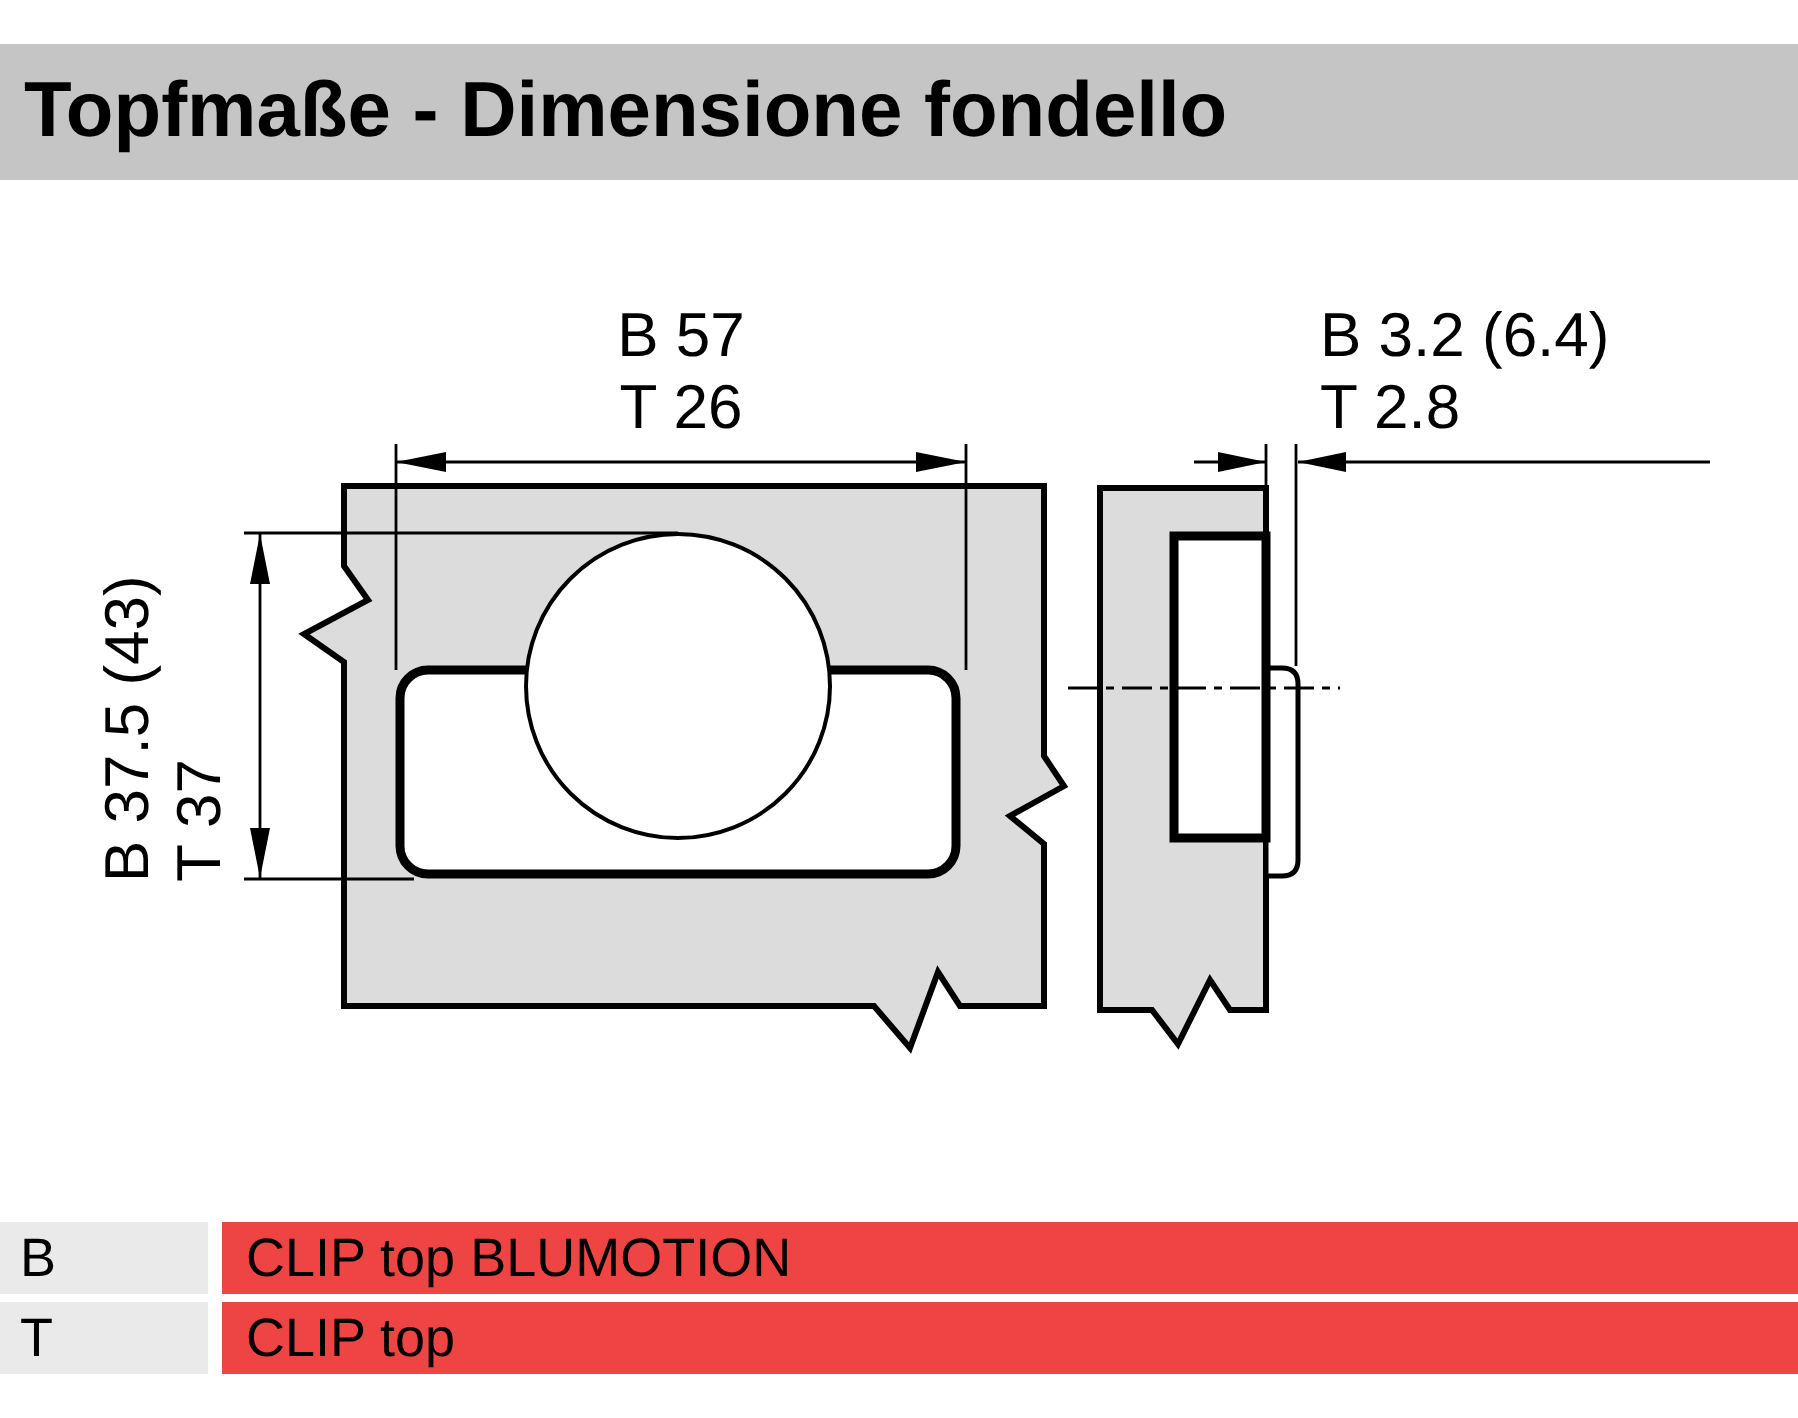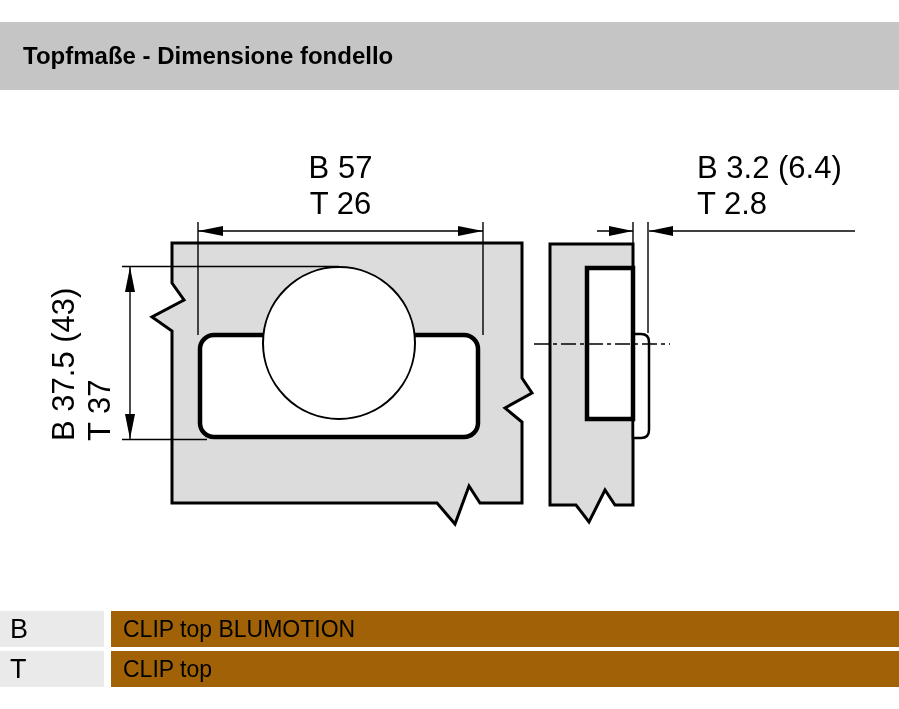--- a/index.html
+++ b/index.html
@@ -1,34 +1,34 @@
 <!DOCTYPE html>
 <html><head>
 <meta charset="utf-8">
 <style>
   html,body{margin:0;padding:0;background:#fff;}
   .screen{position:relative;width:899px;height:709px;background:#fff;overflow:hidden;
           font-family:"Liberation Sans",sans-serif;color:#000;}
   .header{position:absolute;top:22px;left:0;width:899px;height:68px;background:#c5c5c5;
           display:flex;align-items:center;}
-  .header-title{font-size:24px;font-weight:bold;padding-left:12px;margin-left:11px;}
+  .header-title{font-size:39px;font-weight:bold;padding-left:12px;}
   .drawing-svg{position:absolute;top:0;left:0;}
   .dim-label{position:absolute;font-size:31px;line-height:36px;white-space:nowrap;}
   .dim-label div{white-space:nowrap;}
   .width-label{left:198px;width:285px;top:150px;text-align:center;}
-  .depth-label{left:660px;top:150px;text-align:left;margin-left:37px;}
+  .depth-label{left:660px;top:150px;text-align:left;}
   .height-label{left:46px;top:441px;transform:rotate(-90deg);transform-origin:0 0;}
   .inserta-note{position:absolute;left:643px;top:474px;font-size:37px;font-weight:bold;white-space:nowrap;}
   .legend{position:absolute;left:0;top:611px;width:899px;}
   .legend-row{display:flex;height:36px;margin-bottom:4px;}
   .legend-key{width:104px;background:#eaeaea;display:flex;align-items:center;
               padding-left:10px;box-sizing:border-box;font-size:27px;}
   .legend-gap{width:7px;background:#fff;}
-  .legend-value{flex:1;background:#a16207;display:flex;align-items:center;
-              padding-left:12px;box-sizing:border-box;font-size:23px;}
+  .legend-value{flex:1;background:#ef4444;display:flex;align-items:center;
+              padding-left:12px;box-sizing:border-box;font-size:27px;}
 </style>
 </head>
 <body>
 
 <div class="screen">
 
   <div class="header">
     <span class="header-title">Topfmaße - Dimensione fondello</span>
   </div>
 

